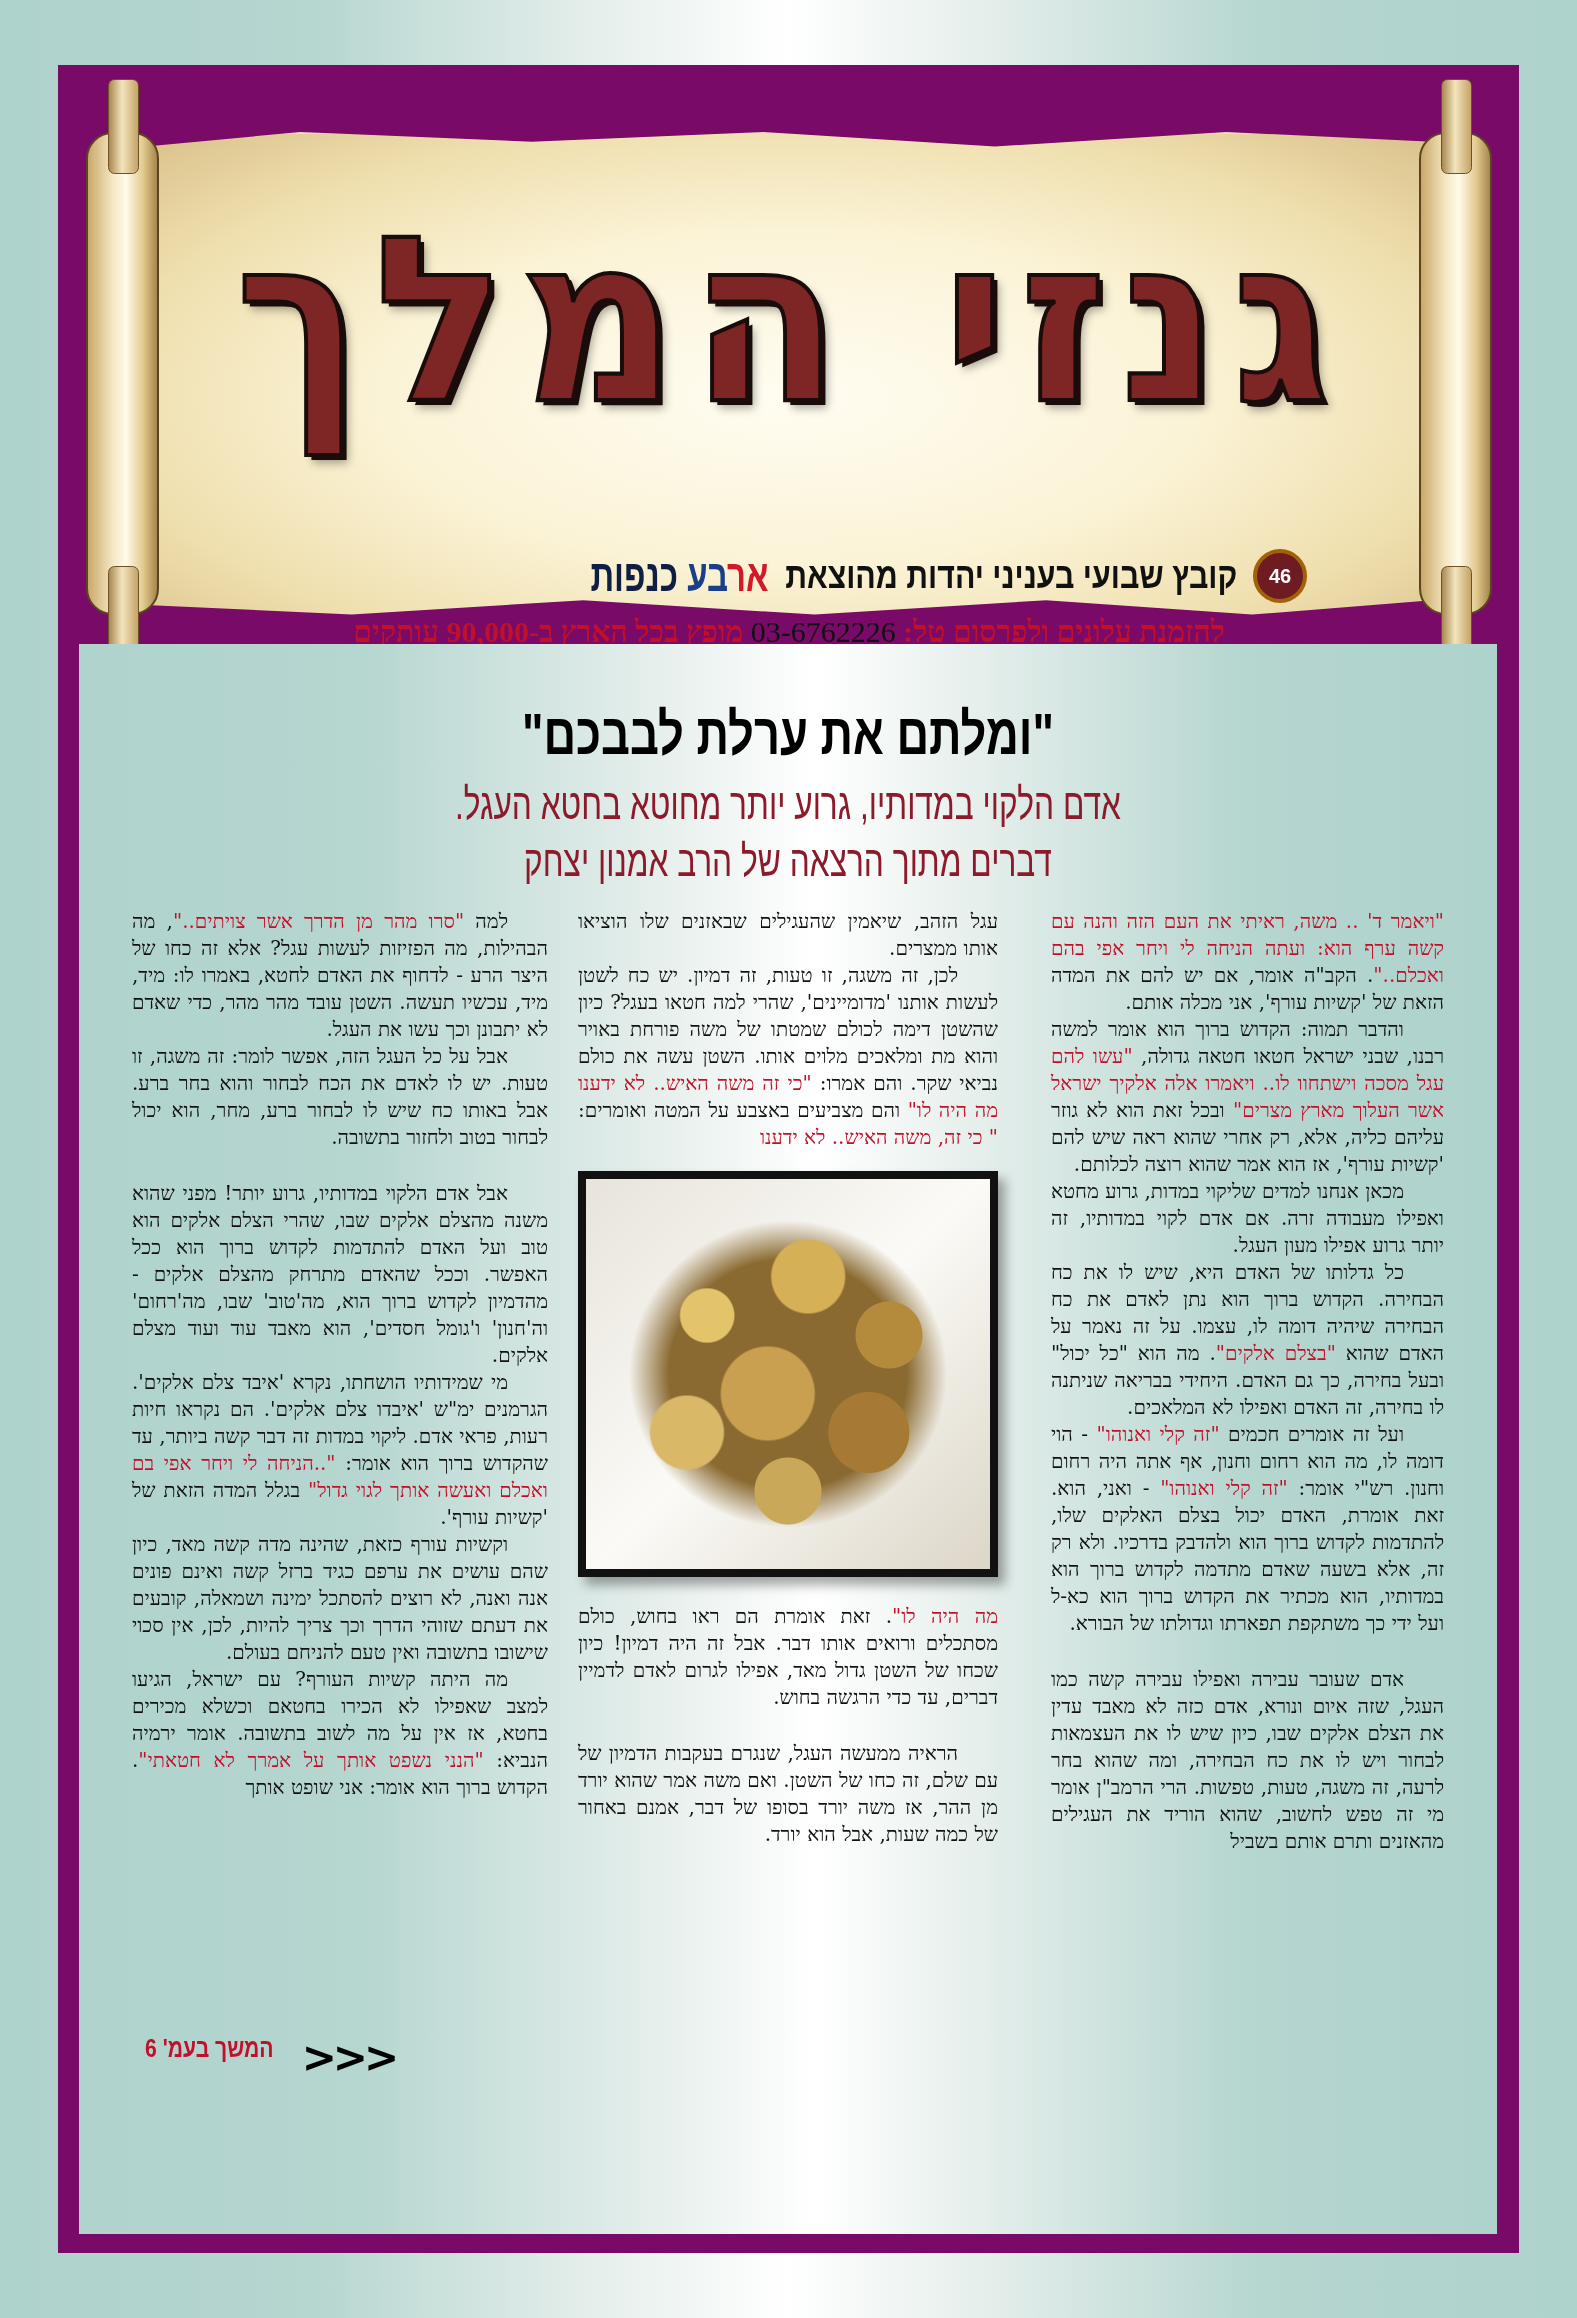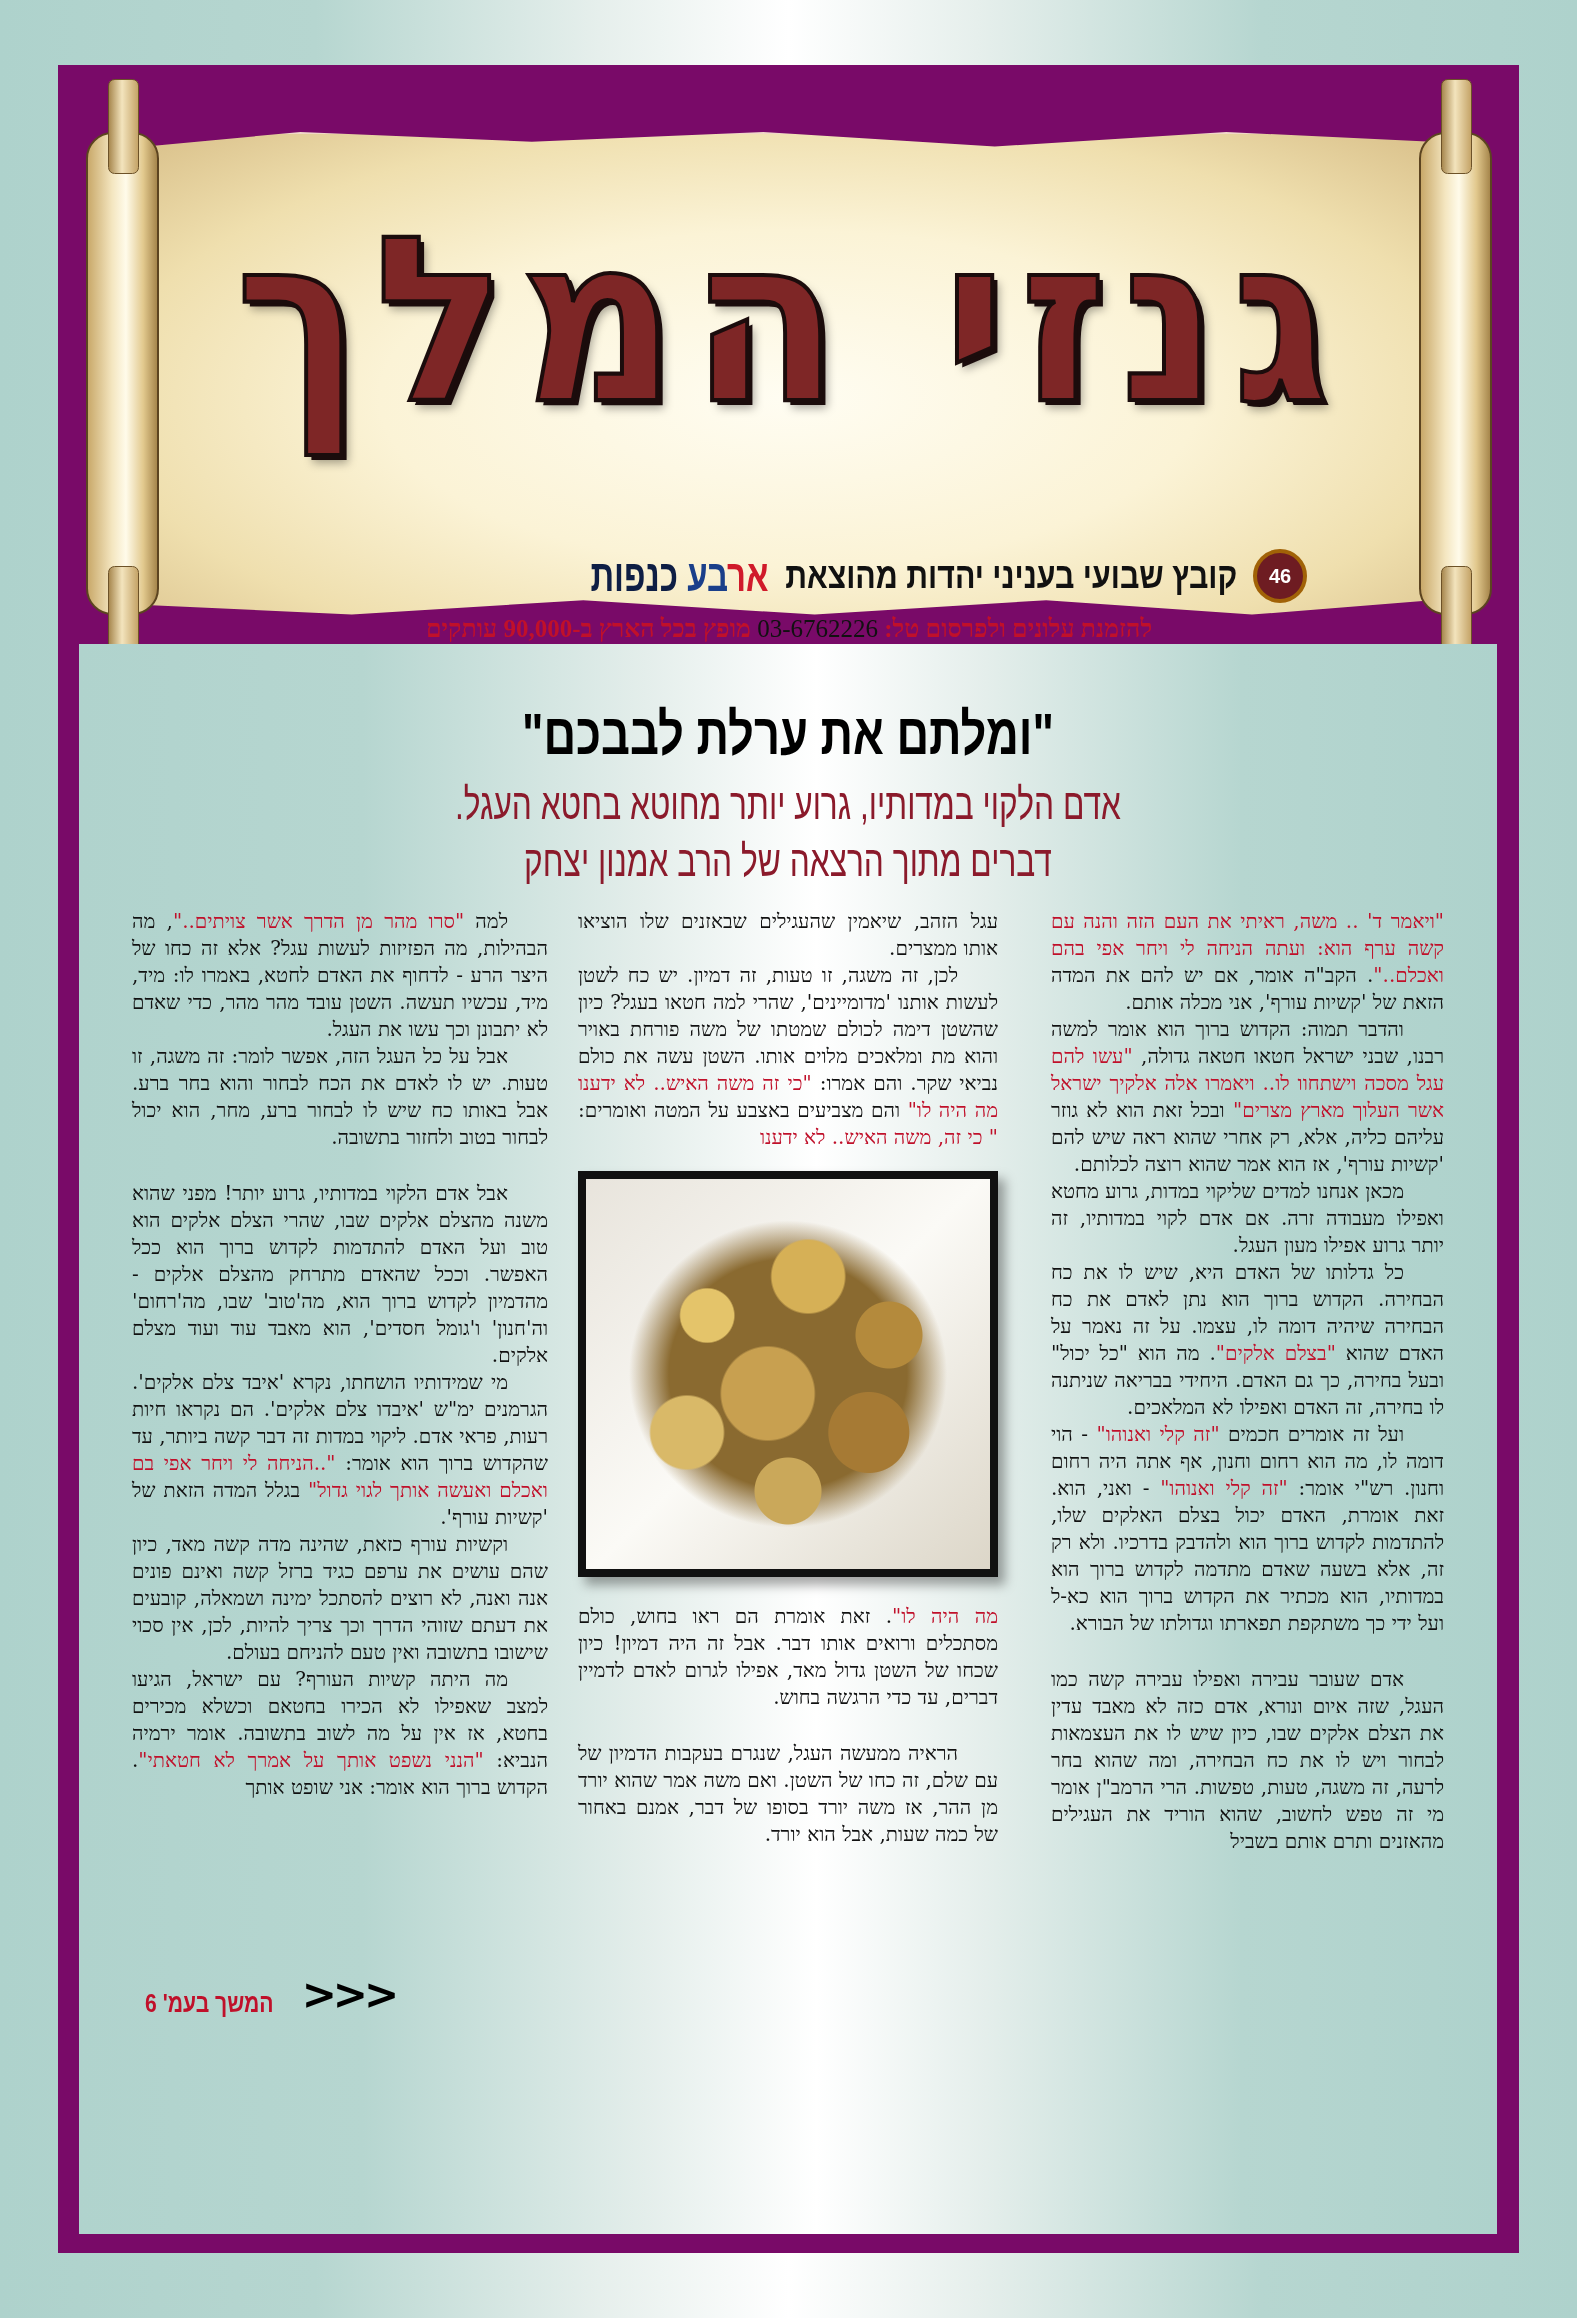--- a/index.html
+++ b/index.html
@@ -68,21 +68,21 @@
   }
   .logo {
     font-family:"Liberation Sans", sans-serif; font-weight:900; font-size:44px; white-space:nowrap;
     transform:scaleX(.75); transform-origin:right center; margin-right:-99px;
   }
   .logo .l1 { color:#d01a2a; }
   .logo .l2 { color:#1a3f8a; }
   .logo .l3 { color:#0e1e44; }
   .contact {
     position:absolute; top:529px; left:0; right:0; text-align:center;
-    font-family:"Liberation Serif", serif; font-weight:bold; font-size:25px; color:#c0102a;
+    font-family:"Liberation Serif", serif; font-weight:bold; font-size:30px; color:#c0102a;
     white-space:nowrap;
   }
   .contact .phone { color:#111; font-weight:normal; }
 
   
   .panel {
     position:absolute; left:79px; top:644px; width:1418px; height:1590px;
     background: linear-gradient(90deg, #b0d3cd 0%, #b6d6d0 20%, #e4eeeb 40%, #ffffff 52%, #e4eeeb 64%, #b6d6d0 82%, #aed2cc 100%);
   }
   .title {
@@ -122,22 +122,22 @@
       radial-gradient(circle at 55% 25%, #d6b056 0 36px, transparent 38px),
       radial-gradient(circle at 75% 40%, #b48a3c 0 33px, transparent 34px),
       radial-gradient(circle at 45% 55%, #c8a050 0 46px, transparent 48px),
       radial-gradient(circle at 25% 65%, #d9b968 0 36px, transparent 38px),
       radial-gradient(circle at 70% 65%, #a67a34 0 40px, transparent 41px),
       radial-gradient(circle at 50% 80%, #caa85a 0 33px, transparent 34px),
       radial-gradient(ellipse at 50% 50%, #8a6a30 0 119px, transparent 159px),
       linear-gradient(135deg, #e8e4dc, #fbfaf6 50%, #dcd6c8);
   }
   .cont-wrap {
-    position:absolute; left:50px; top:1326px; direction:rtl;
-    display:flex; flex-direction:row-reverse; align-items:flex-end; gap:12px;
+    position:absolute; left:50px; top:1389px; direction:rtl;
+    display:flex; flex-direction:row-reverse; align-items:flex-start; gap:12px;
   }
   .cont-arrows { font-family:"DejaVu Sans", sans-serif; font-weight:bold; font-size:42px; color:#000; letter-spacing:-4px; }
   .cont-text { font-family:"Liberation Sans", sans-serif; font-weight:bold; font-size:26.4px; color:#c0102a; transform:scaleX(.8); }
 </style>
 </head>
 <body>
 
 <div class="frame"></div>
 
 <div class="scroll">

